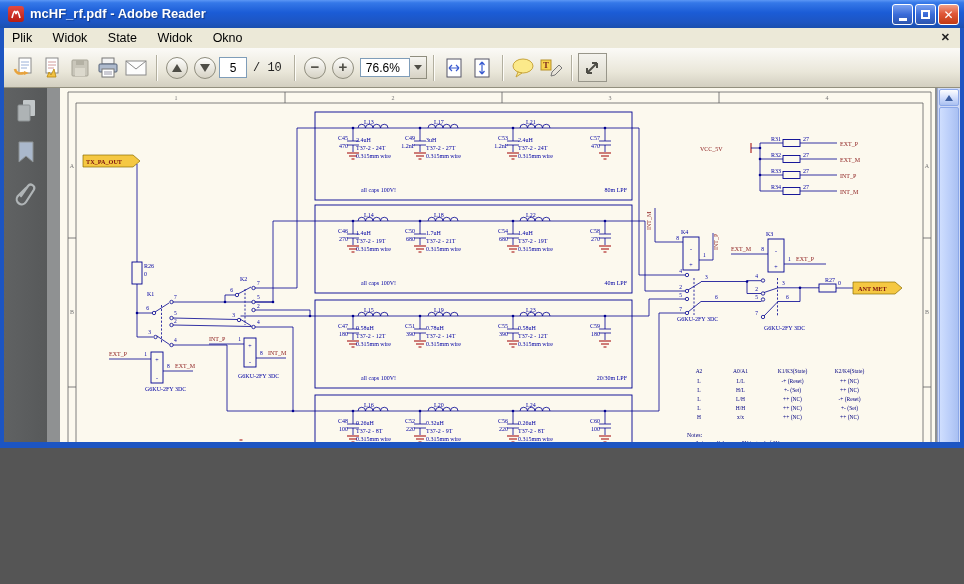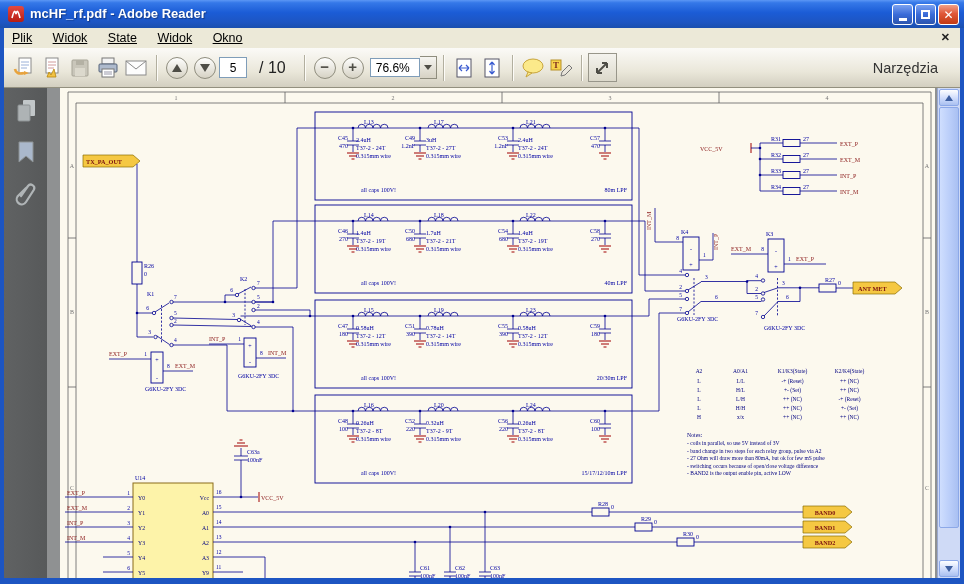--- a/index.html
+++ b/index.html
@@ -1,48 +1,48 @@
 <!DOCTYPE html>
 <html><head>
 <meta charset="utf-8">
 <style>
   html,body{margin:0;padding:0;background:#555;}
-  .window{position:relative;width:964px;height:584px;overflow:hidden;font-family:"Liberation Sans",sans-serif;background:#ECE9D8;}
+  .window{position:relative;width:964px;height:448px;overflow:hidden;font-family:"Liberation Sans",sans-serif;background:#ECE9D8;}
   
   .titlebar{position:absolute;left:0;top:0;width:964px;height:28px;
     background:linear-gradient(180deg,#5c97f5 0%,#3578e8 10%,#1b5cd6 45%,#1d55c2 80%,#1a4fae 100%);}
   .app-icon{position:absolute;left:8px;top:6px;width:16px;height:16px;border-radius:3px;
     background:linear-gradient(#e34a42,#b71d12);display:flex;align-items:center;justify-content:center;}
   .app-icon svg{display:block}
   .title-text{position:absolute;left:30px;top:0;line-height:28px;color:#fff;font-weight:bold;font-size:13px;text-shadow:1px 1px 1px #153a85;}
   .winbtns{position:absolute;right:5px;top:4px;display:flex;gap:2px;}
   .wbtn{width:21px;height:21px;border-radius:3px;border:1px solid #fff;box-sizing:border-box;
     display:flex;align-items:center;justify-content:center;position:relative;}
   .wbtn.blue{background:linear-gradient(#7ba2f0,#3a6bd8 50%,#2c55ae);}
   .wbtn.red{background:linear-gradient(#f0a088,#e0583a 45%,#c33a12);}
   .glyph-min{width:8px;height:3px;background:#fff;margin-top:9px;}
   .glyph-max{width:9px;height:9px;border:2px solid #fff;box-sizing:border-box;}
   .glyph-x{color:#fff;font-weight:bold;font-size:12px;line-height:1;font-family:"DejaVu Sans",sans-serif;}
   
   .menubar{position:absolute;left:4px;right:4px;top:28px;height:20px;background:#ECE9D8;border-bottom:1px solid #dcd8c8;}
-  .menu-item{display:inline-block;padding:0 8px;font-size:12.5px;line-height:20px;color:#000;text-decoration:underline;}
+  .menu-item{display:inline-block;padding:0 8px;font-size:12.5px;line-height:20px;color:#000;}
   .menu-close{position:absolute;right:10px;top:3px;font-size:11px;font-weight:bold;color:#222;}
   
   .toolbar{position:absolute;left:4px;right:4px;top:48px;height:40px;box-sizing:border-box;
     background:linear-gradient(#FBFAF7,#EAE7DA 60%,#D3CFC0);border-bottom:1px solid #93907f;
     display:flex;align-items:center;padding:0 6px;}
   .tbtn{height:32px;min-width:26px;display:flex;align-items:center;justify-content:center;margin:0 1px;}
   .sep{width:1px;height:26px;background:#b2af9f;box-shadow:1px 0 0 #fdfcf8;margin:0 6px;}
   .circ{width:22px;height:22px;border-radius:50%;background:linear-gradient(#fefefd,#d6d2c4);
     border:1px solid #8f8d7e;box-sizing:border-box;display:flex;align-items:center;justify-content:center;}
   .tri-up{width:0;height:0;border-left:5px solid transparent;border-right:5px solid transparent;border-bottom:8px solid #4e4d46;}
   .tri-down{width:0;height:0;border-left:5px solid transparent;border-right:5px solid transparent;border-top:8px solid #4e4d46;}
   .pm{font-size:15px;font-weight:bold;color:#4e4d46;line-height:1;margin-top:-2px;}
   .page-input{width:26px;height:19px;border:1px solid #7F9DB9;text-align:center;font-size:12px;font-family:"Liberation Sans",sans-serif;padding:0;background:#fff;}
-  .page-of{font-size:16px;color:#222;margin:0 12px;}
+  .page-of{font-size:12px;color:#222;margin:0 6px;font-family:Liberation Mono, monospace;}
   .zoom-field{width:50px;height:19px;border:1px solid #7F9DB9;background:#fff;font-size:12px;line-height:19px;padding-left:5px;box-sizing:border-box;}
   .zoom-drop{width:16px;height:21px;border:1px solid #8f8d7e;border-left:none;background:linear-gradient(#f6f5f1,#d6d2c4);
     display:flex;align-items:center;justify-content:center;}
   .zoom-drop .tri-down{border-left-width:4px;border-right-width:4px;border-top-width:5px;}
   .fsbtn{width:27px;height:27px;border:1px solid #98968a;background:linear-gradient(#f4f3ee,#dcd9cb);display:flex;align-items:center;justify-content:center;}
   .right-labels{margin-left:auto;display:flex;align-items:center;height:100%;}
   .tool-label{font-size:14.5px;color:#333;padding:0 16px;line-height:40px;}
   .tool-label.dotted{border-left:1px dotted #777;}
   
   .sidebar{position:absolute;left:4px;top:88px;width:43px;bottom:6px;background:linear-gradient(90deg,#606263,#57595a);border-right:1px solid #7c7e80;}
@@ -212,21 +212,20 @@
     </div>
     <div class="sep"></div>
     <div class="fsbtn">
       <svg width="18" height="18" viewBox="0 0 18 18">
         <path d="M5 13 L13 5" stroke="#4e4d46" stroke-width="2"></path>
         <path d="M13 5 l-5 0 M13 5 l0 5" stroke="#4e4d46" stroke-width="2" transform="translate(1,-1)"></path>
         <path d="M5 13 l5 0 M5 13 l0 -5" stroke="#4e4d46" stroke-width="2" transform="translate(-1,1)"></path>
       </svg>
     </div>
     <div class="right-labels">
-      <span class="tool-label">Narzędzia</span>
     </div>
   </div>
 
   <div class="sidebar">
     <svg class="side-icon" style="top:10px" width="24" height="26" viewBox="0 0 24 26">
       <rect x="9" y="2" width="12" height="16" rx="1" fill="#c2c7c9"></rect>
       <rect x="4" y="7" width="12" height="16" rx="1" fill="#aeb3b5" stroke="#8d9294"></rect>
     </svg>
     <svg class="side-icon" style="top:52px" width="24" height="24" viewBox="0 0 24 24">
       <path d="M5 2 h14 v20 l-7 -6 -7 6 z" fill="#aab8cc" stroke="#8d9294"></path>

